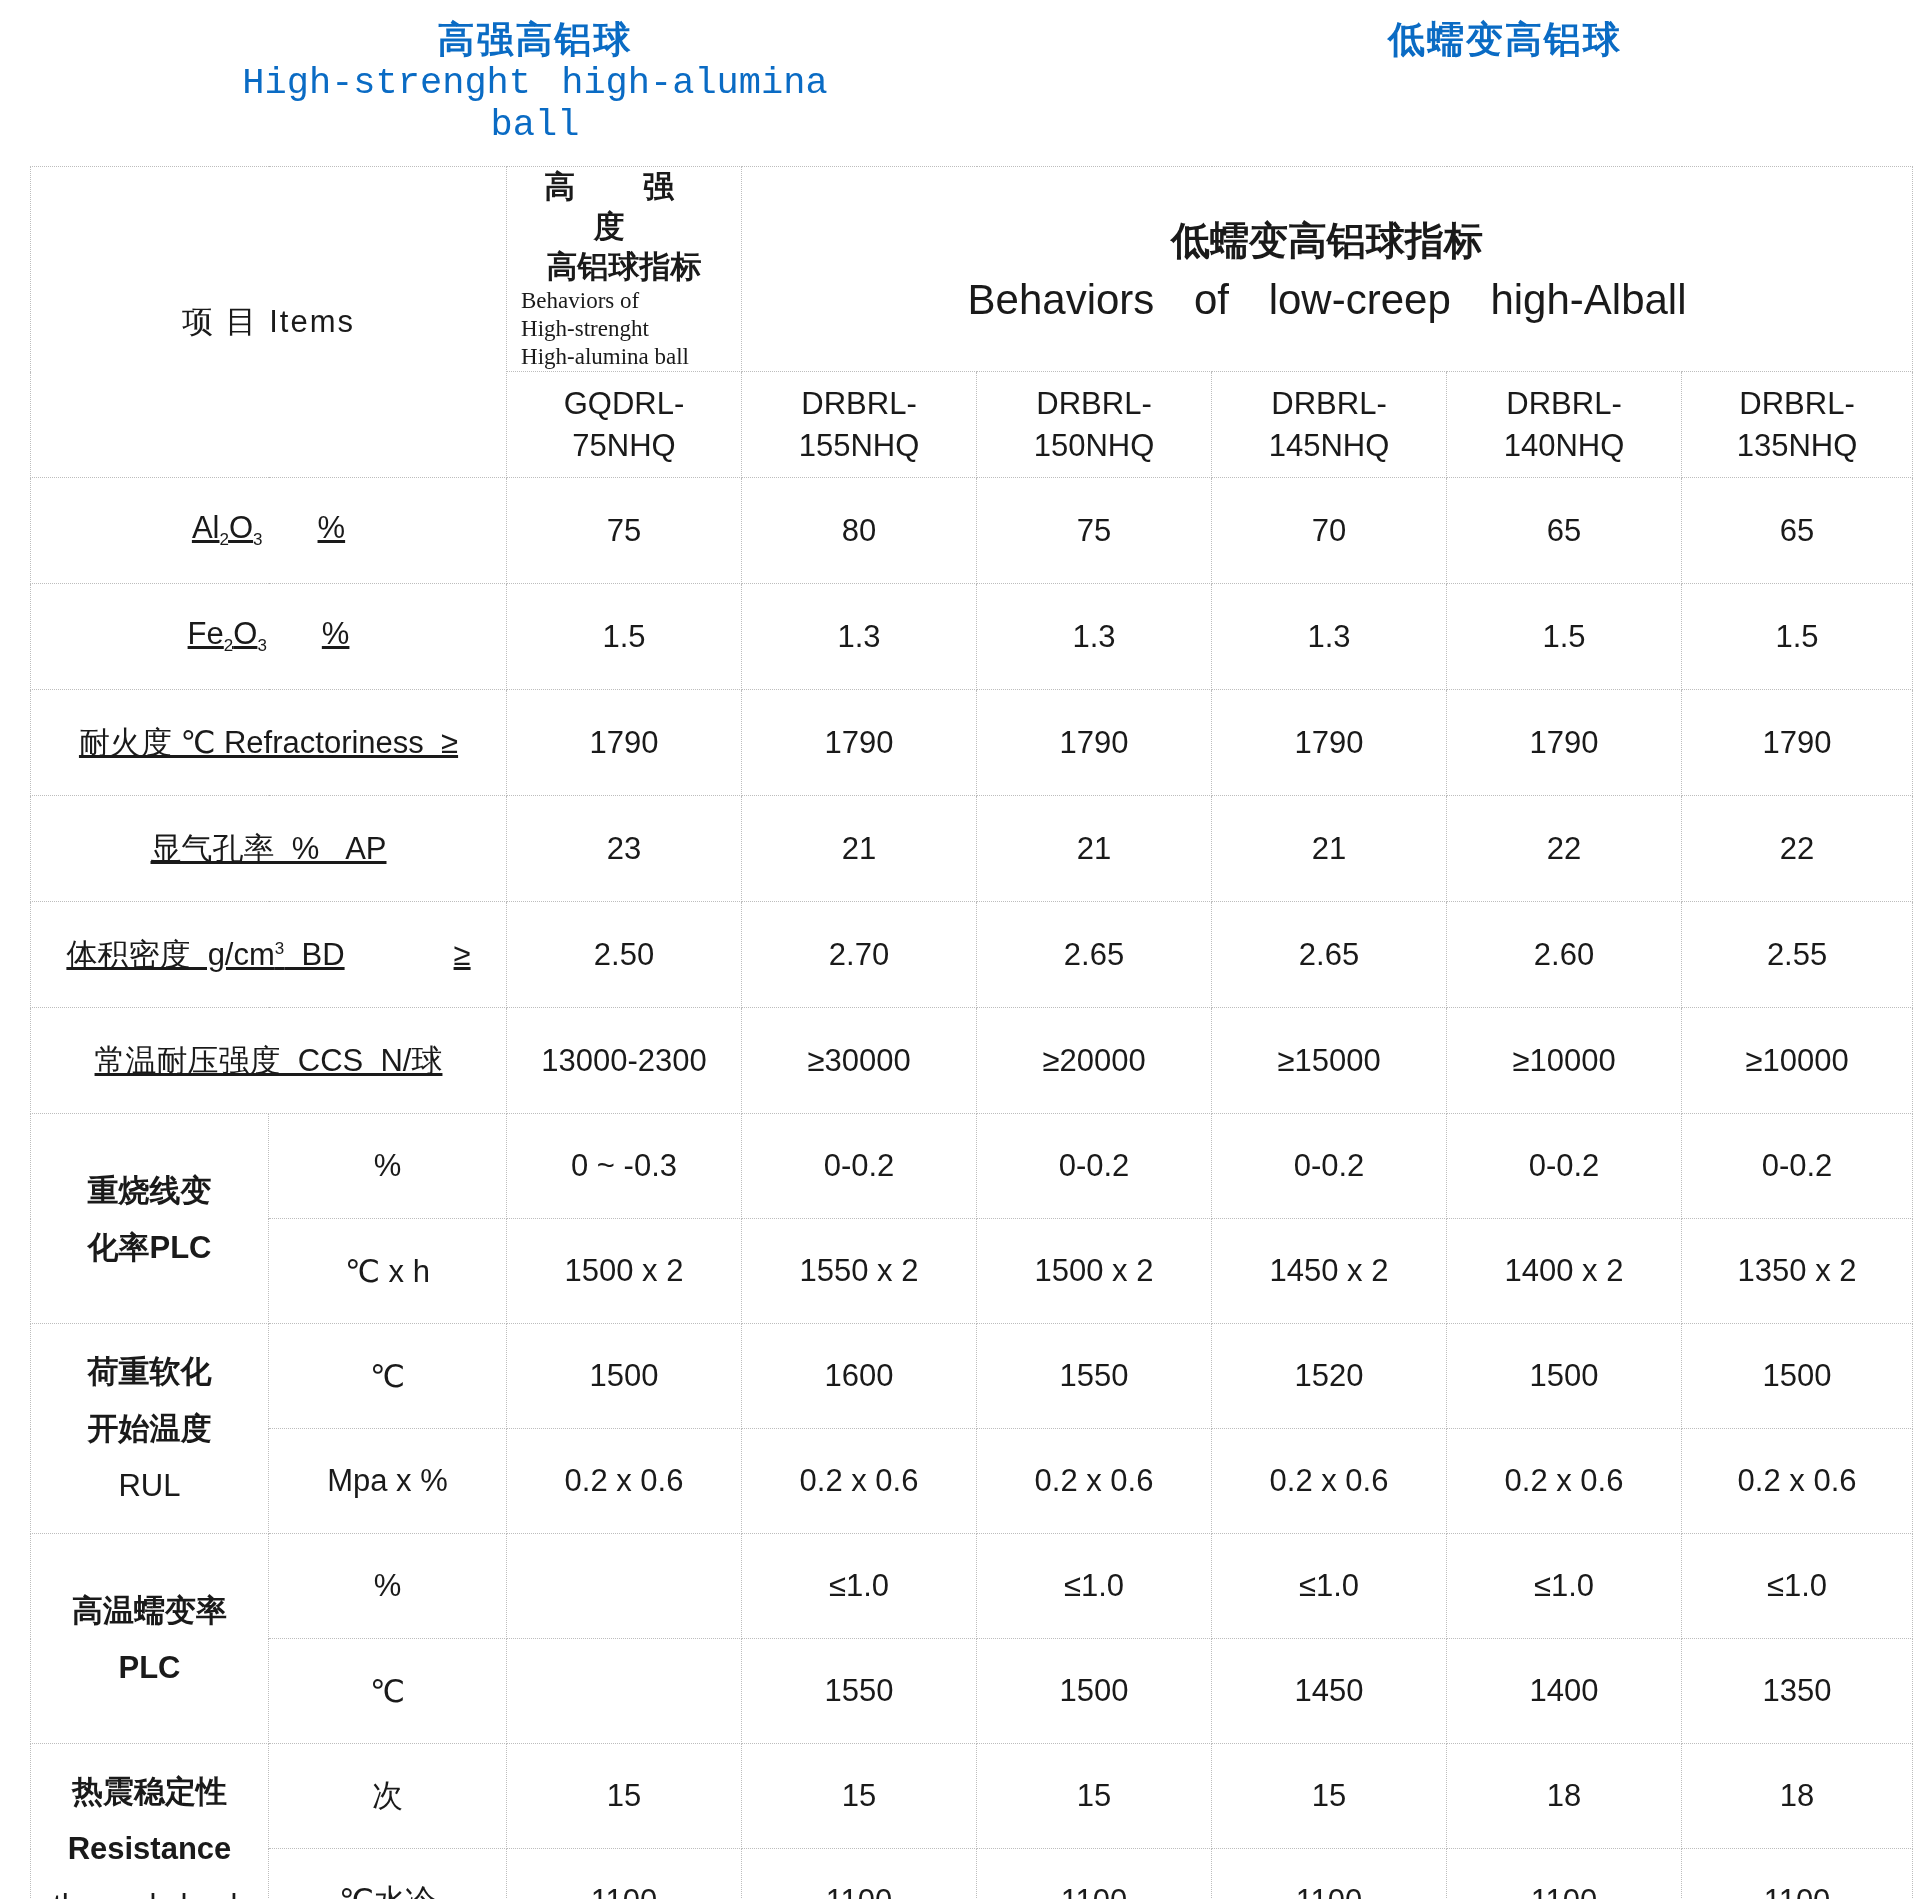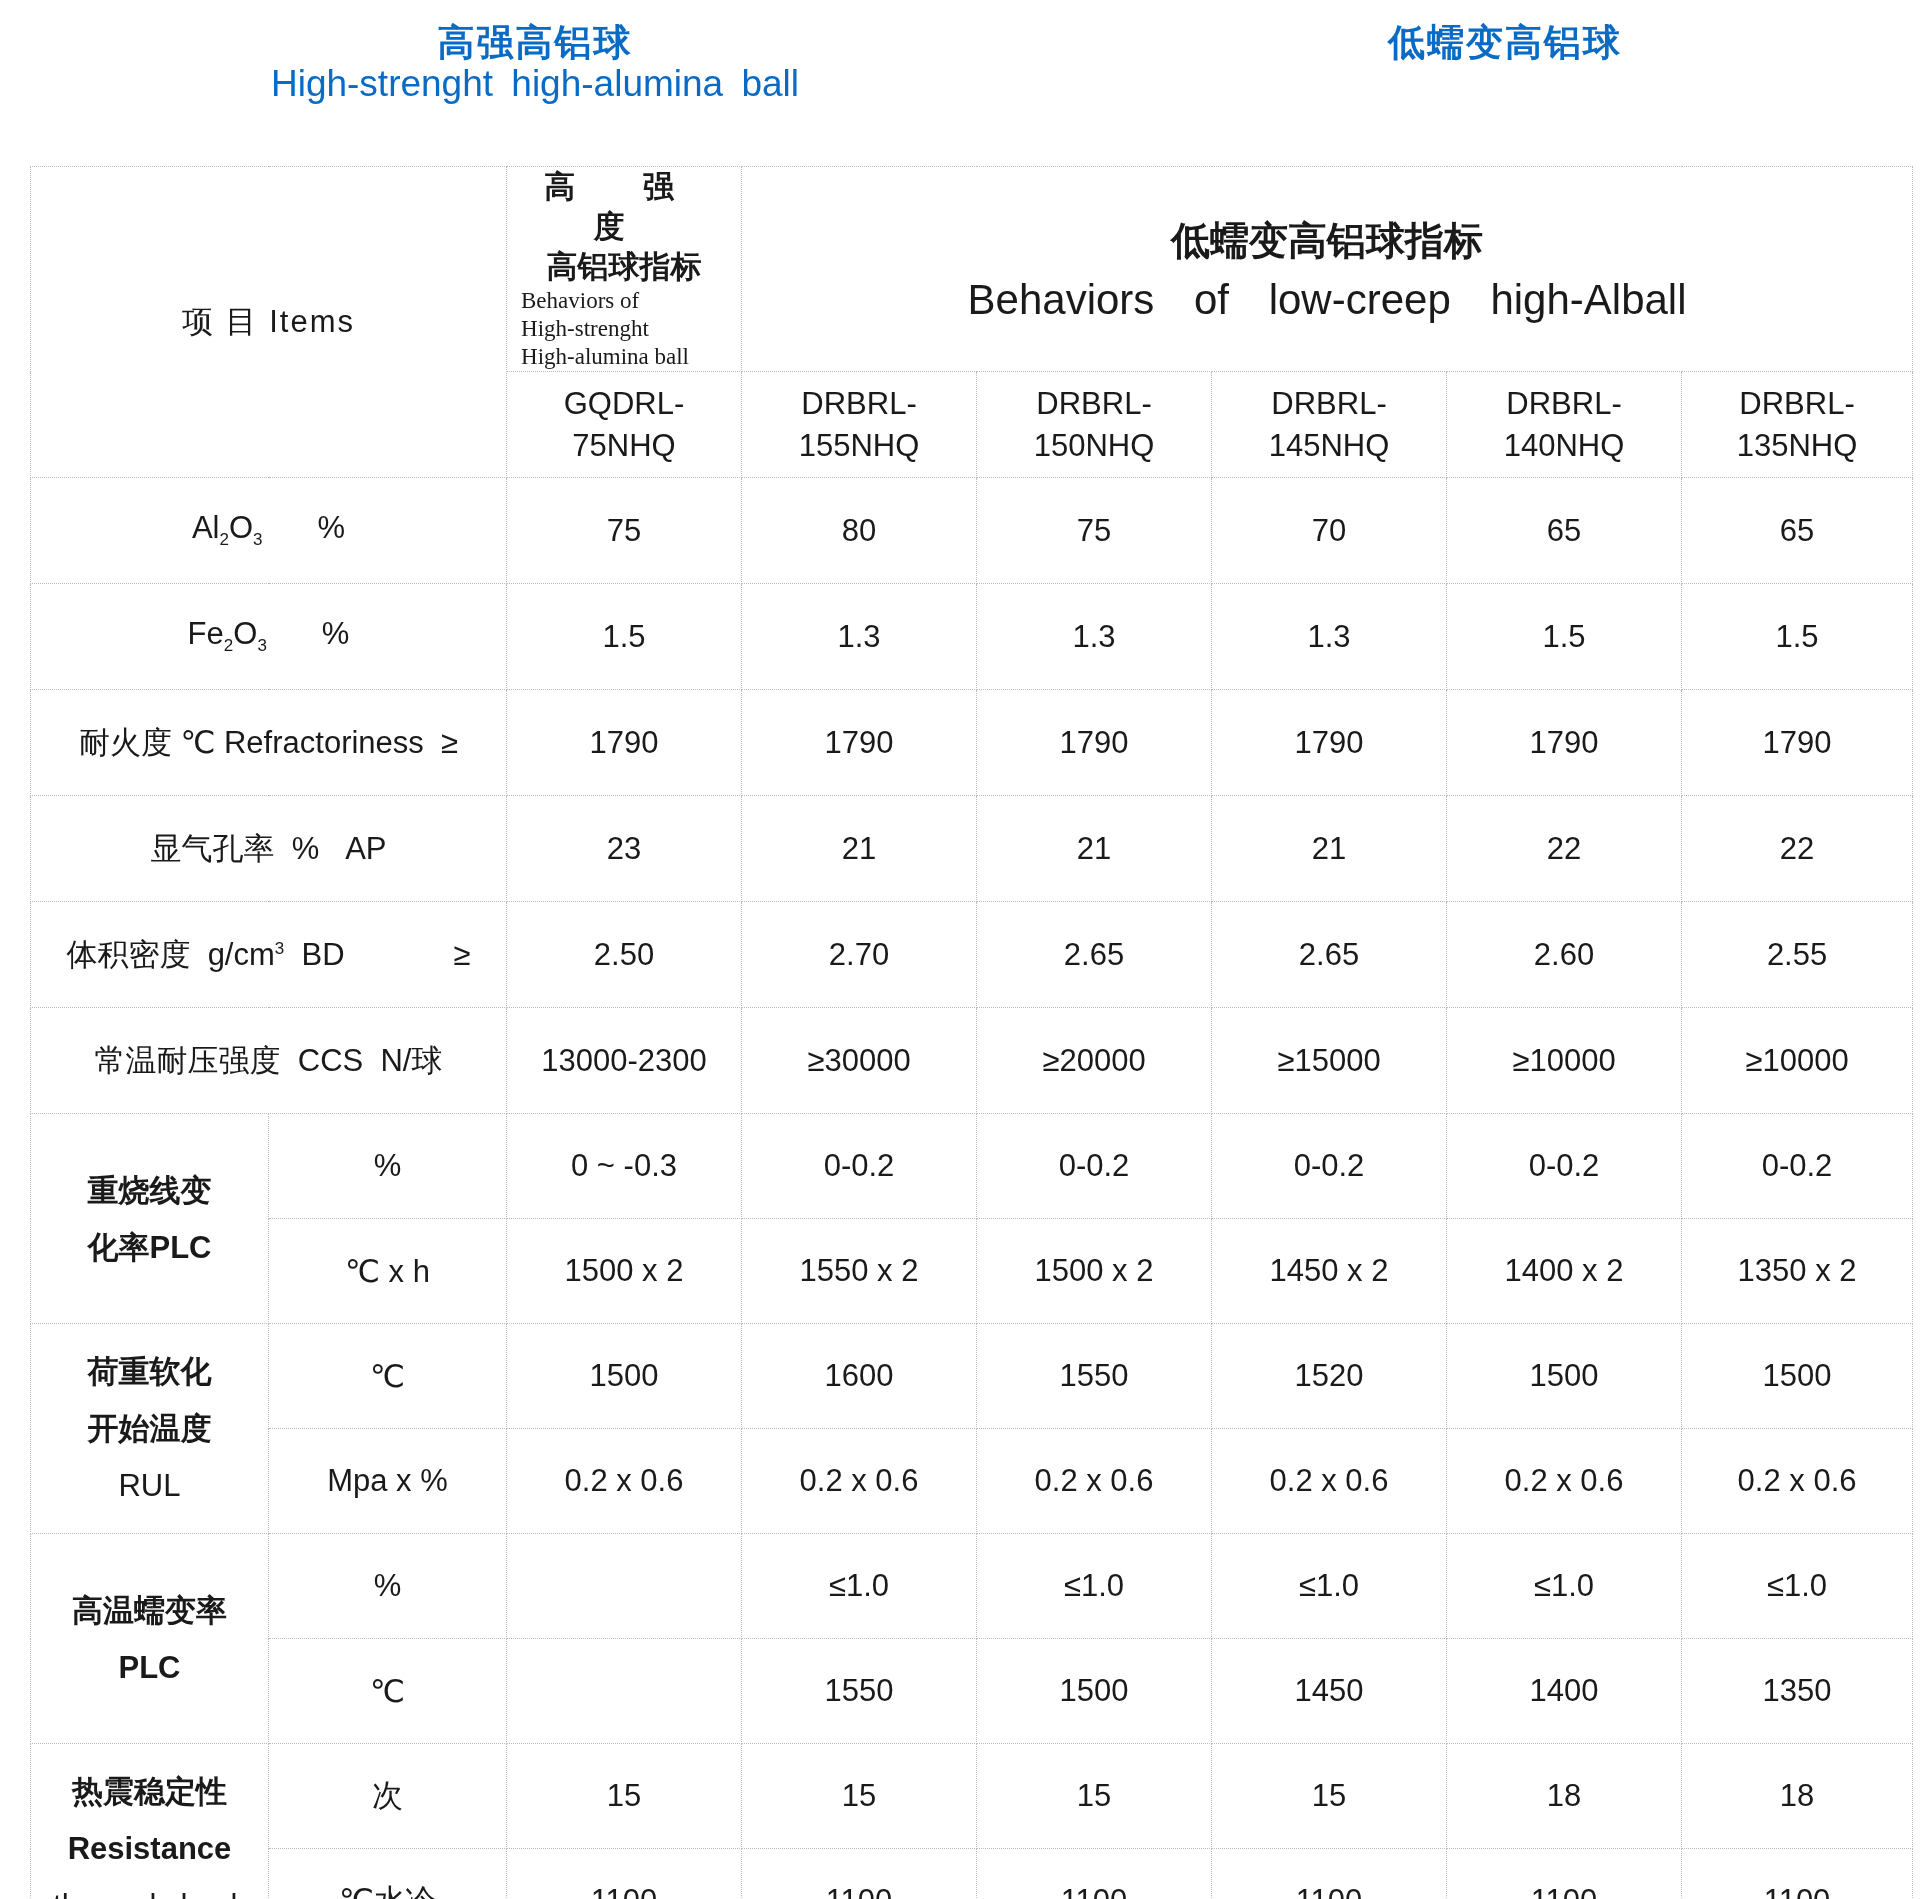--- a/index.html
+++ b/index.html
@@ -3,20 +3,21 @@
 <meta charset="utf-8">
 <style>
   html, body { margin: 0; padding: 0; background: #ffffff; }
   body {
     width: 1925px; height: 1900px; position: relative; overflow: hidden;
     font-family: "Liberation Sans", "DejaVu Sans", sans-serif; color: #1a1a1a;
   }
   .title-block {
     position: absolute; top: 22px; text-align: center; color: #0a6bc4;
     line-height: 1.12;
+    font-family: Liberation Mono, monospace;
   }
   .title-block .cn { font-size: 37px; letter-spacing: 2px; font-weight: bold; }
   .title-block .en { font-size: 37px; word-spacing: 8px; }
   #title-left { left: 238px; width: 594px; }
   #title-right { left: 1198px; width: 614px; }
 
   table.spec {
     position: absolute; left: 30px; top: 166px;
     border-collapse: collapse; table-layout: fixed;
     width: 1879px;
@@ -26,21 +27,21 @@
     text-align: center; vertical-align: middle;
     font-size: 31px; padding: 0;
   }
   .hdr-items { font-size: 31px; letter-spacing: 2px; }
   .hdr-gq-cn { font-size: 31px; line-height: 40px; font-weight: bold; }
   .hdr-gq-cn .spaced { letter-spacing: 30px; }
   .hdr-gq-en { font-size: 23px; text-align: left; line-height: 28px; padding-left: 14px; }
   .hdr-lc-cn { font-size: 39px; font-weight: bold; }
   .hdr-lc-en { font-size: 42px; word-spacing: 28px; margin-top: 8px; text-align: center; }
   .model { font-size: 31px; line-height: 42px; }
-  td.item-label { text-align: left; padding-left: 36px; }
+  td.item-label { text-align: left; padding-left: 36px; text-decoration: underline; }
   td.group-label { font-size: 31px; line-height: 57px; font-weight: bold; }
   td.group-label .en { font-weight: normal; }
   sub, sup { font-size: 17px; }
   .unit-gap { display: inline-block; width: 55px; }
 </style>
 </head>
 <body>
 
 <div id="title-left" class="title-block">
   <div class="cn">高强高铝球</div>

